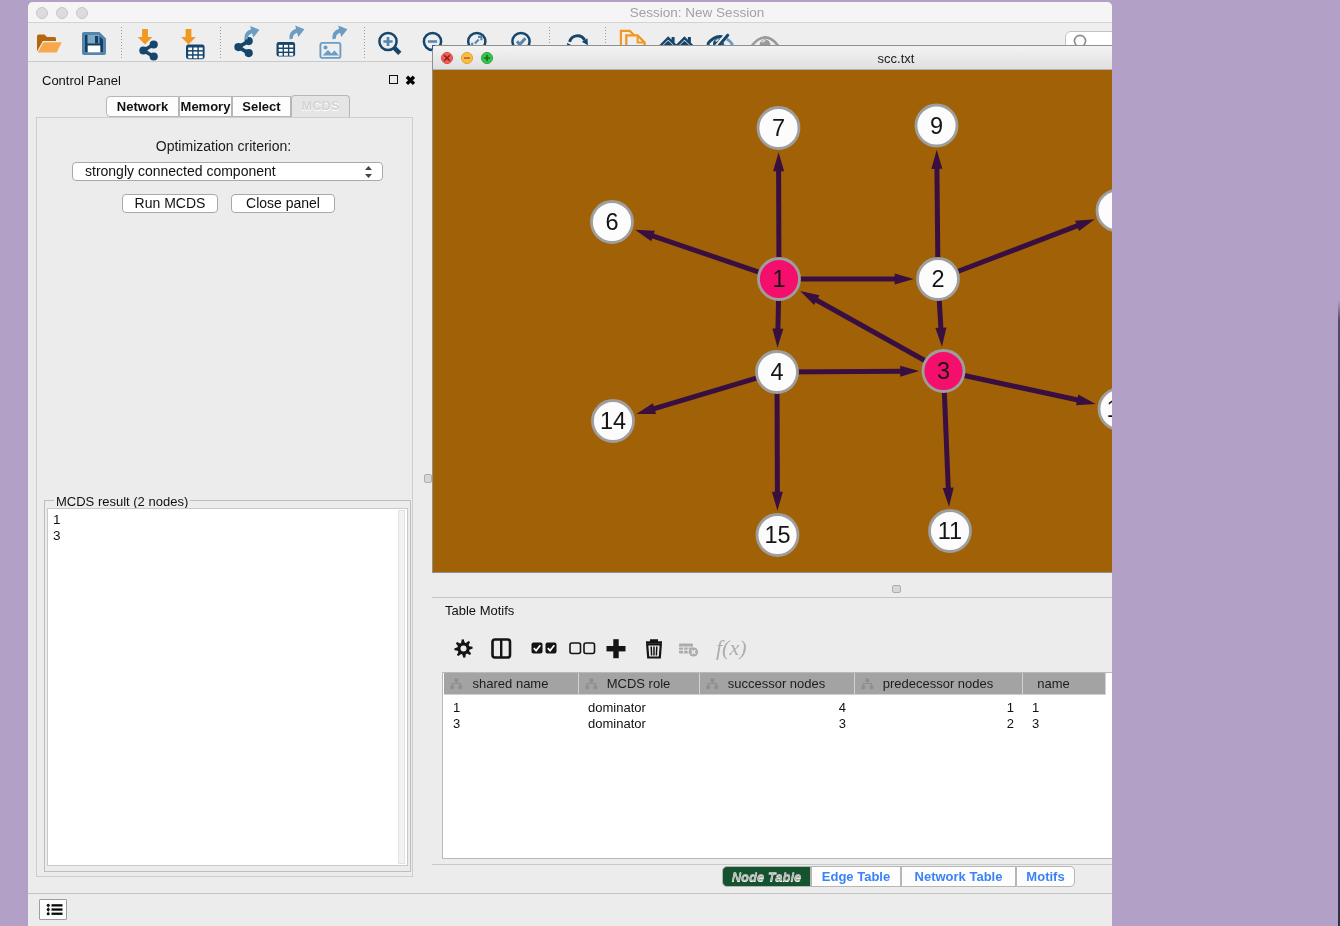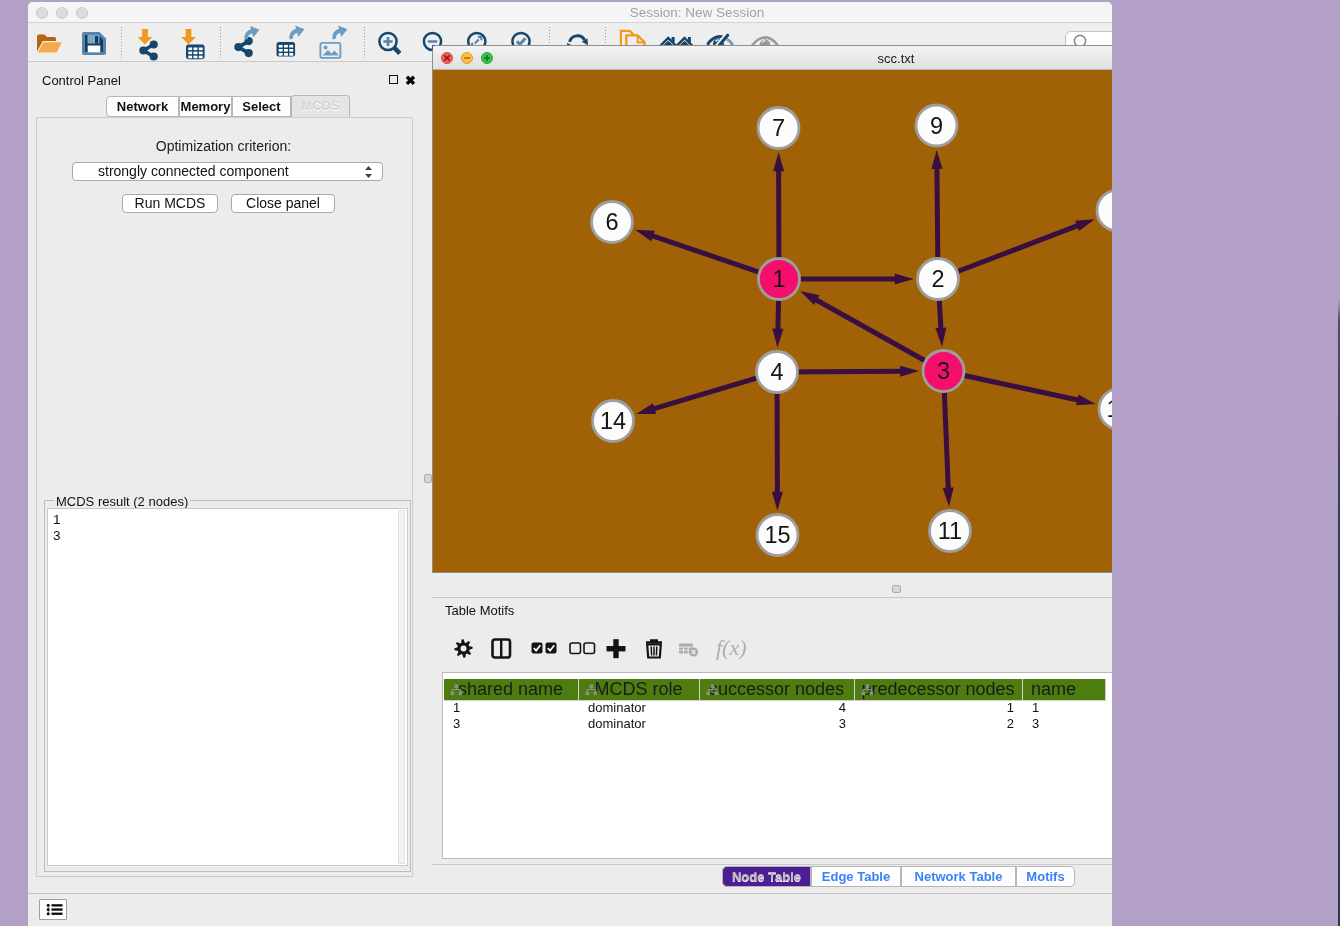--- a/index.html
+++ b/index.html
@@ -10,35 +10,35 @@
 #apptitle { position:absolute; top:3px; left:0; width:100%; text-align:center; font-size:13.5px; color:#a2a2a2; }
 #toolbar { position:absolute; left:0; top:21px; width:1338px; height:39px; background:#eeeeee; border-bottom:1px solid #cacaca; }
 .tsep { position:absolute; top:4px; height:31px; width:1px; background-image:linear-gradient(#9a9a9a 1px, transparent 1px); background-size:1px 3px; }
 #search { position:absolute; left:1037px; top:8px; width:288px; height:22px; background:#fff; border:1px solid #c3c3c3; border-radius:6px; }
 
 #cp { position:absolute; left:0; top:61px; width:391px; height:831px; background:#ececec; }
 #cp-hdr { position:absolute; left:14px; top:10px; font-size:13px; color:#111; }
 .tab { position:absolute; top:33px; height:21px; border:1px solid #b6b6b6; background:#fdfdfd; font-size:13px; font-weight:bold; color:#111; text-align:center; line-height:20px; }
 #cpline { position:absolute; left:8px; top:54px; width:377px; height:760px; border:1px solid #cdcdcd; }
 .ctext { position:absolute; width:100%; text-align:center; font-size:14px; color:#1a1a1a; }
-#combo { position:absolute; left:44px; top:99px; width:311px; height:19px; background:#fff; border:1px solid #a9a9a9; border-radius:4px; font-size:14px; line-height:17px; padding-left:25px; color:#111; }
+#combo { position:absolute; left:44px; top:99px; width:311px; height:19px; background:#fff; border:1px solid #a9a9a9; border-radius:4px; font-size:14px; line-height:17px; padding-left:12px; color:#111; }
 .btn { position:absolute; top:130.5px; height:19px; background:#fff; border:1px solid #a9a9a9; border-radius:4px; font-size:14px; color:#111; text-align:center; line-height:17px; }
 #fieldset { position:absolute; left:16px; top:437px; width:367px; height:372px; border:1px solid #bdbdbd; }
 #fs-legend { position:absolute; left:9px; top:-7px; background:#ececec; font-size:13px; color:#111; padding:0 2px; }
 #fs-white { position:absolute; left:2px; top:7px; width:361px; height:358px; background:#fff; border:1px solid #c9c9c9; }
 
 #netwin { position:absolute; left:404px; top:43px; width:928px; height:528px; border:1px solid #8f8f8f; background:#a16207; }
 #nettitle { position:absolute; left:0; top:0; width:100%; height:24px; background:linear-gradient(#f3f3f3,#e0e0e0); border-bottom:1px solid #b3b3b3; }
 .mac { position:absolute; top:6px; width:12px; height:12px; border-radius:50%; }
 #netname { position:absolute; top:5px; width:100%; text-align:center; font-size:13px; color:#1a1a1a; font-weight:500; }
 
 #tp { position:absolute; left:404px; top:595px; width:928px; height:296px; background:#ececec; border-top:1px solid #c6c6c6; }
 #tp-hdr { position:absolute; left:13px; top:5px; font-size:13px; color:#111; }
 #ttable { position:absolute; left:10px; top:74px; width:915px; height:187px; background:#fff; border:1px solid #b9b9b9; }
-.hcell { position:absolute; top:6px; height:22px; background:#4d7c0f; border-right:1px solid #d2d2d2; border-bottom:1px solid #cfcfcf; font-size:18px; color:#1c1c1c; text-align:center; line-height:21px; }
+.hcell { position:absolute; top:0; height:22px; background:#a3a3a3; border-right:1px solid #d2d2d2; border-bottom:1px solid #cfcfcf; font-size:13px; color:#1c1c1c; text-align:center; line-height:21px; }
 .rcell { position:absolute; font-size:13px; color:#111; height:16px; line-height:16px; }
 .btab { position:absolute; top:268px; height:21px; border:1px solid #b6b6b6; background:#fdfdfd; font-size:13px; color:#3b82f6; text-align:center; line-height:19px; font-weight:bold; }
 
 #status { position:absolute; left:0; top:891px; width:1338px; height:31px; background:#ececec; border-top:1px solid #c3c3c3; }
 #memory { position:absolute; right:12px; top:4px; width:73px; height:25px; background:#fdfdfd; border:1px solid #a2a2a2; border-radius:1px; font-size:13px; color:#111; text-align:center; line-height:23px; }
 #listbtn { position:absolute; left:10.5px; top:5px; width:28px; height:21px; background:#fdfdfd; border:1px solid #9e9e9e; border-radius:1px; }
 .floatic { position:absolute; width:9px; height:9px; border:1.5px solid #111; }
 .closeic { position:absolute; font-size:13px; color:#000; font-weight:bold; line-height:10px; }
 #rightedge { position:absolute; right:0; top:0; width:2px; height:926px; background:linear-gradient(#b2a0c6 0, #b2a0c6 300px, #514b6b 320px, #3a3a55 500px, #31314a 926px); }
 </style></head>
@@ -355,21 +355,21 @@
 <div class="rcell" style="left:256px; top:27px; width:147px; text-align:right;">4</div>
 <div class="rcell" style="left:411px; top:27px; width:160px; text-align:right;">1</div>
 <div class="rcell" style="left:589px; top:27px;">1</div>
 <div class="rcell" style="left:10px; top:43px;">3</div>
 <div class="rcell" style="left:145px; top:43px;">dominator</div>
 <div class="rcell" style="left:256px; top:43px; width:147px; text-align:right;">3</div>
 <div class="rcell" style="left:411px; top:43px; width:160px; text-align:right;">2</div>
 <div class="rcell" style="left:589px; top:43px;">3</div>
       </div>
     <div style="position:absolute; left:0; top:266px; width:928px; height:1px; background:#c9c9c9;"></div>
-    <div class="btab" style="left:290px; width:89px; background:#4c1d95; color:#b9b9b9; text-shadow:0 1px 0 #fff; border-radius:5px 0 0 5px;">Node Table</div>
+    <div class="btab" style="left:290px; width:89px; background:#14532d; color:#b9b9b9; text-shadow:0 1px 0 #fff; border-radius:5px 0 0 5px;font-style:italic;">Node Table</div>
     <div class="btab" style="left:379px; width:90px;">Edge Table</div>
     <div class="btab" style="left:469px; width:115px;">Network Table</div>
     <div class="btab" style="left:584px; width:59px; border-radius:0 5px 5px 0;">Motifs</div>
   </div>
   <div id="status">
     <div id="listbtn">
         <svg width="26" height="19" style="position:absolute;left:1px;top:0px">
           <g fill="#0a0a0a">
             <circle cx="7.2" cy="5.3" r="1.5"></circle>
             <circle cx="7.2" cy="9.5" r="1.5"></circle>

